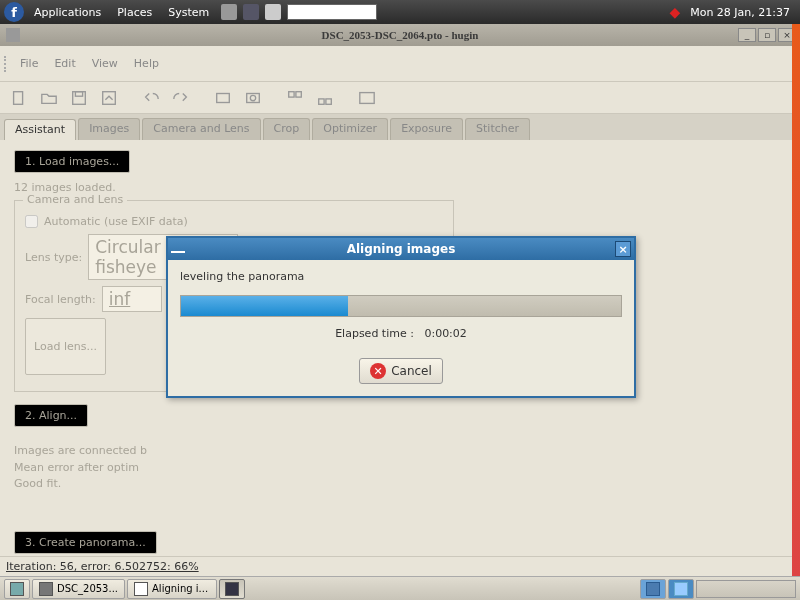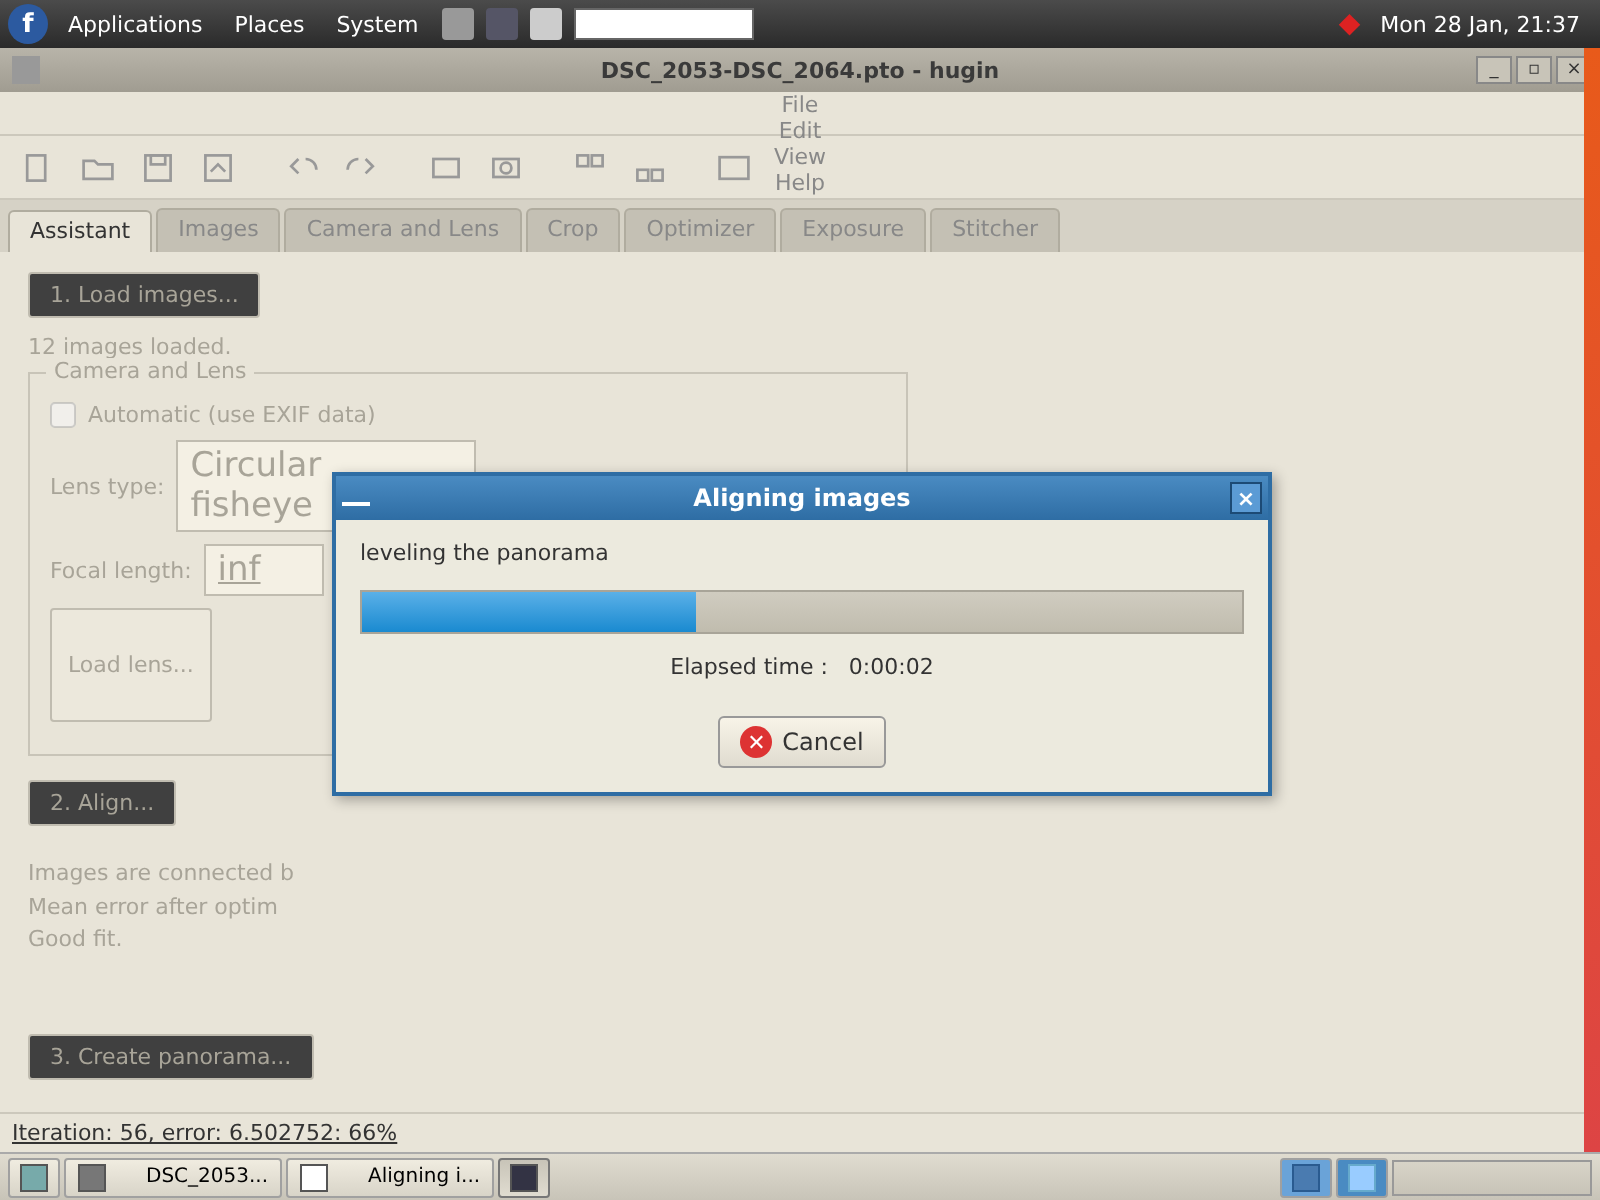--- a/index.html
+++ b/index.html
@@ -13,59 +13,59 @@
 .top-panel .spacer { flex: 1; }
 .top-panel .clock { padding: 0 6px; }
 .fedora-logo { width: 20px; height: 20px; background: #2c5aa0; border-radius: 50%; margin-right: 2px; display:flex;align-items:center;justify-content:center;color:#fff;font-weight:bold;font-size:13px; }
 .ruby { color:#d22; font-size:14px; margin-right:4px; }
 
 
 .right-edge { position: absolute; right: 0; top: 24px; width: 8px; height: 552px; background: linear-gradient(#e85a1a,#d44); }
 
 
 .win-title { height: 22px; background: linear-gradient(#b8b4a9,#a09c91); display: flex; align-items: center; font-size: 11px; color: #333; padding: 0 6px; position: relative; }
-.win-title .title-text { position: absolute; left: 50%; transform: translateX(-50%); font-weight: bold; color: #3a3a3a; }
+.win-title .title-text { position: absolute; left: 50%; transform: translateX(-50%); font-weight: bold; color: #3a3a3a; font-family: Liberation Serif, serif; }
 .win-title .win-btns { position: absolute; right: 4px; display: flex; gap: 2px; }
 .win-title .win-btn { width: 18px; height: 14px; background: #c8c4b8; border: 1px solid #888; font-size: 9px; display:flex;align-items:center;justify-content:center; }
 .win-title .app-handle { width:14px;height:14px;background:#999;margin-right:4px; }
 
 
-.menubar { height: 22px; background: #e8e4d8; display: flex; align-items: center; font-size: 11px; color: #888; padding: 0 2px; border-bottom: 1px solid #ccc8bc; flex-direction: column; }
+.menubar { height: 36px; background: #e8e4d8; display: flex; align-items: center; font-size: 11px; color: #888; padding: 0 2px; border-bottom: 1px solid #ccc8bc; }
 .menubar .mitem { padding: 0 8px; }
 .menubar .handle { width:6px;height:16px;border-left:2px dotted #aaa;margin:0 2px; }
 
 
 .toolbar { height: 32px; background: #e8e4d8; display: flex; align-items: center; padding: 0 6px; gap: 4px; border-bottom: 1px solid #ccc8bc; }
 .tbtn { width: 26px; height: 26px; border: 1px solid transparent; display:flex;align-items:center;justify-content:center; }
 .tbtn svg { width:18px;height:18px;stroke:#999;fill:none;stroke-width:1.5; }
 .tsep { width: 8px; }
 
 
 .tabs { display: flex; background: #d6d2c6; padding: 4px 4px 0 4px; height: 26px; font-size: 11px; }
 .tab { padding: 3px 10px; background: #c4c0b4; color: #888; border: 1px solid #b0ac9f; border-bottom: none; margin-right: 2px; border-radius: 3px 3px 0 0; }
 .tab.active { background: #e8e4d8; color: #333; position: relative; top: 1px; }
 
 
 .content { background: #e8e4d8; padding: 10px 14px; height: 432px; font-size: 11px; color: #a8a498; position: relative; }
-.step-btn { display: inline-block; padding: 4px 10px; border: 1px solid #c0bcb0; background: #404040; color: #a8a498; margin-bottom: 8px; border-radius: 2px; }
+.step-btn { display: inline-block; padding: 4px 10px; border: 1px solid #c0bcb0; background: #000000; color: #a8a498; margin-bottom: 8px; border-radius: 2px; }
 .fieldset { border: 1px solid #c8c4b8; padding: 8px 10px 10px 10px; margin: 6px 0 12px 0; width: 440px; position: relative; }
 .fieldset .legend { position: absolute; top: -8px; left: 8px; background: #e8e4d8; padding: 0 4px; font-size: 11px; }
 .field-row { display: flex; align-items: center; gap: 6px; margin: 6px 0; }
 .combo, .txt-inp { border: 1px solid #c0bcb0; background: #f4f0e4; padding: 2px 6px; font-size: 17px; color: #a8a498; }
 .combo { width: 150px; display:flex;justify-content:space-between;align-items:center; }
 .txt-inp { width: 60px; text-decoration: underline; }
 .small-btn { padding: 21px 8px; border: 1px solid #c0bcb0; background: #ece8dc; color: #a8a498; border-radius:2px; }
 .status-text { margin: 8px 0; line-height: 1.5; }
 
 
 .statusbar { position: absolute; bottom: 24px; left: 0; right: 8px; height: 20px; background: #e8e4d8; font-size: 11px; color: #333; padding: 3px 6px; border-top: 1px solid #ccc8bc; text-decoration: underline; }
 
 
 .taskbar { position: absolute; bottom: 0; left: 0; right: 0; height: 24px; background: linear-gradient(#e0dcd0,#c8c4b8); display: flex; align-items: center; padding: 0 4px; gap: 2px; border-top: 1px solid #aaa; }
-.task-btn { height: 20px; border: 1px solid #a0a0a0; background: linear-gradient(#f0ece0,#d8d4c8); font-size: 10px; padding: 0 6px; display: flex; align-items: center; gap: 20px; min-width: 90px; border-radius: 2px; }
+.task-btn { height: 20px; border: 1px solid #a0a0a0; background: linear-gradient(#f0ece0,#d8d4c8); font-size: 10px; padding: 0 6px; display: flex; align-items: center; gap: 4px; min-width: 90px; border-radius: 2px; }
 .task-btn.icon-only { min-width: 26px; width: 26px; padding: 0; justify-content: center; }
 .task-btn.active { background: linear-gradient(#c8c4b8,#e0dcd0); border-color: #777; }
 .task-sq { width:14px;height:14px;background:#777;border:1px solid #555; }
 
 
 .overlay { position: absolute; top: 0; left: 0; width: 800px; height: 600px; }
 .dialog { position: absolute; left: 166px; top: 236px; width: 470px; background: #eceade; border: 2px solid #2e6da4; box-shadow: 2px 2px 6px rgba(0,0,0,.3); }
 .dialog-title { height: 22px; background: linear-gradient(#4a8bc2,#2e6da4); color: #fff; font-size: 12px; font-weight: bold; display: flex; align-items: center; justify-content: center; position: relative; }
 .dialog-title .dlg-close { position: absolute; right: 3px; top: 3px; width: 16px; height: 16px; background: #5b9bd5; border: 1px solid #1c4a75; color: #fff; font-size: 11px; display:flex;align-items:center;justify-content:center; }
 .dialog-title .dlg-min { position:absolute;left:3px;top:5px;width:14px;height:10px;border-bottom:2px solid #fff; }

